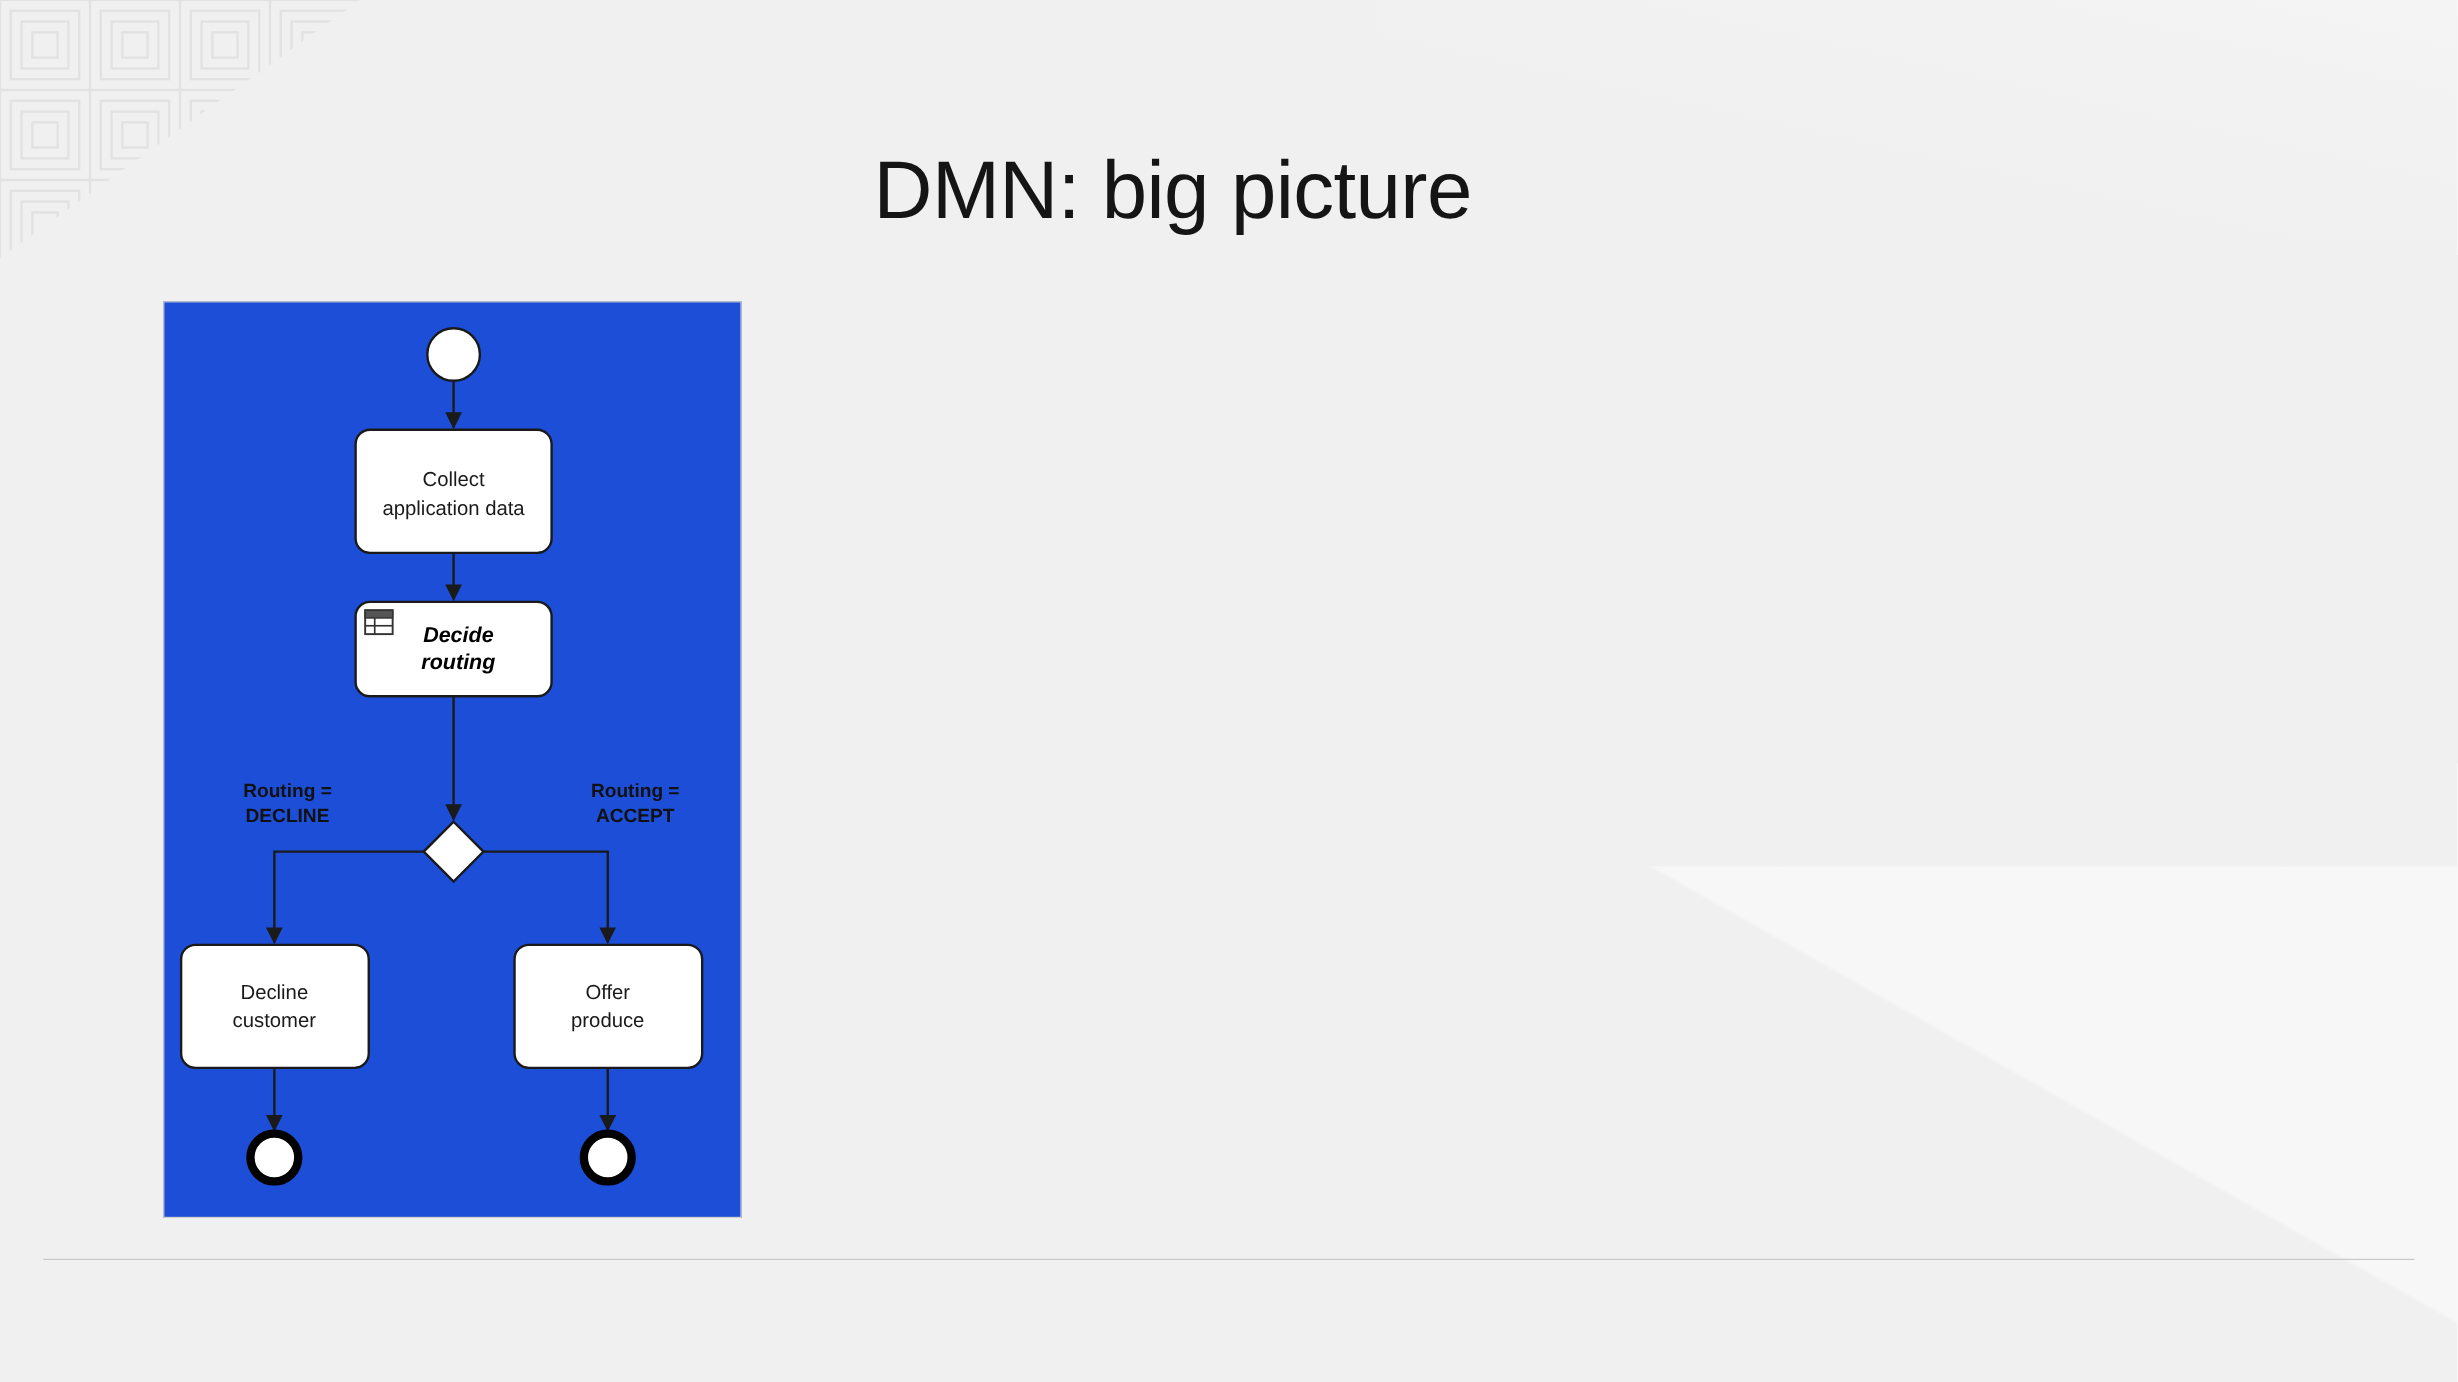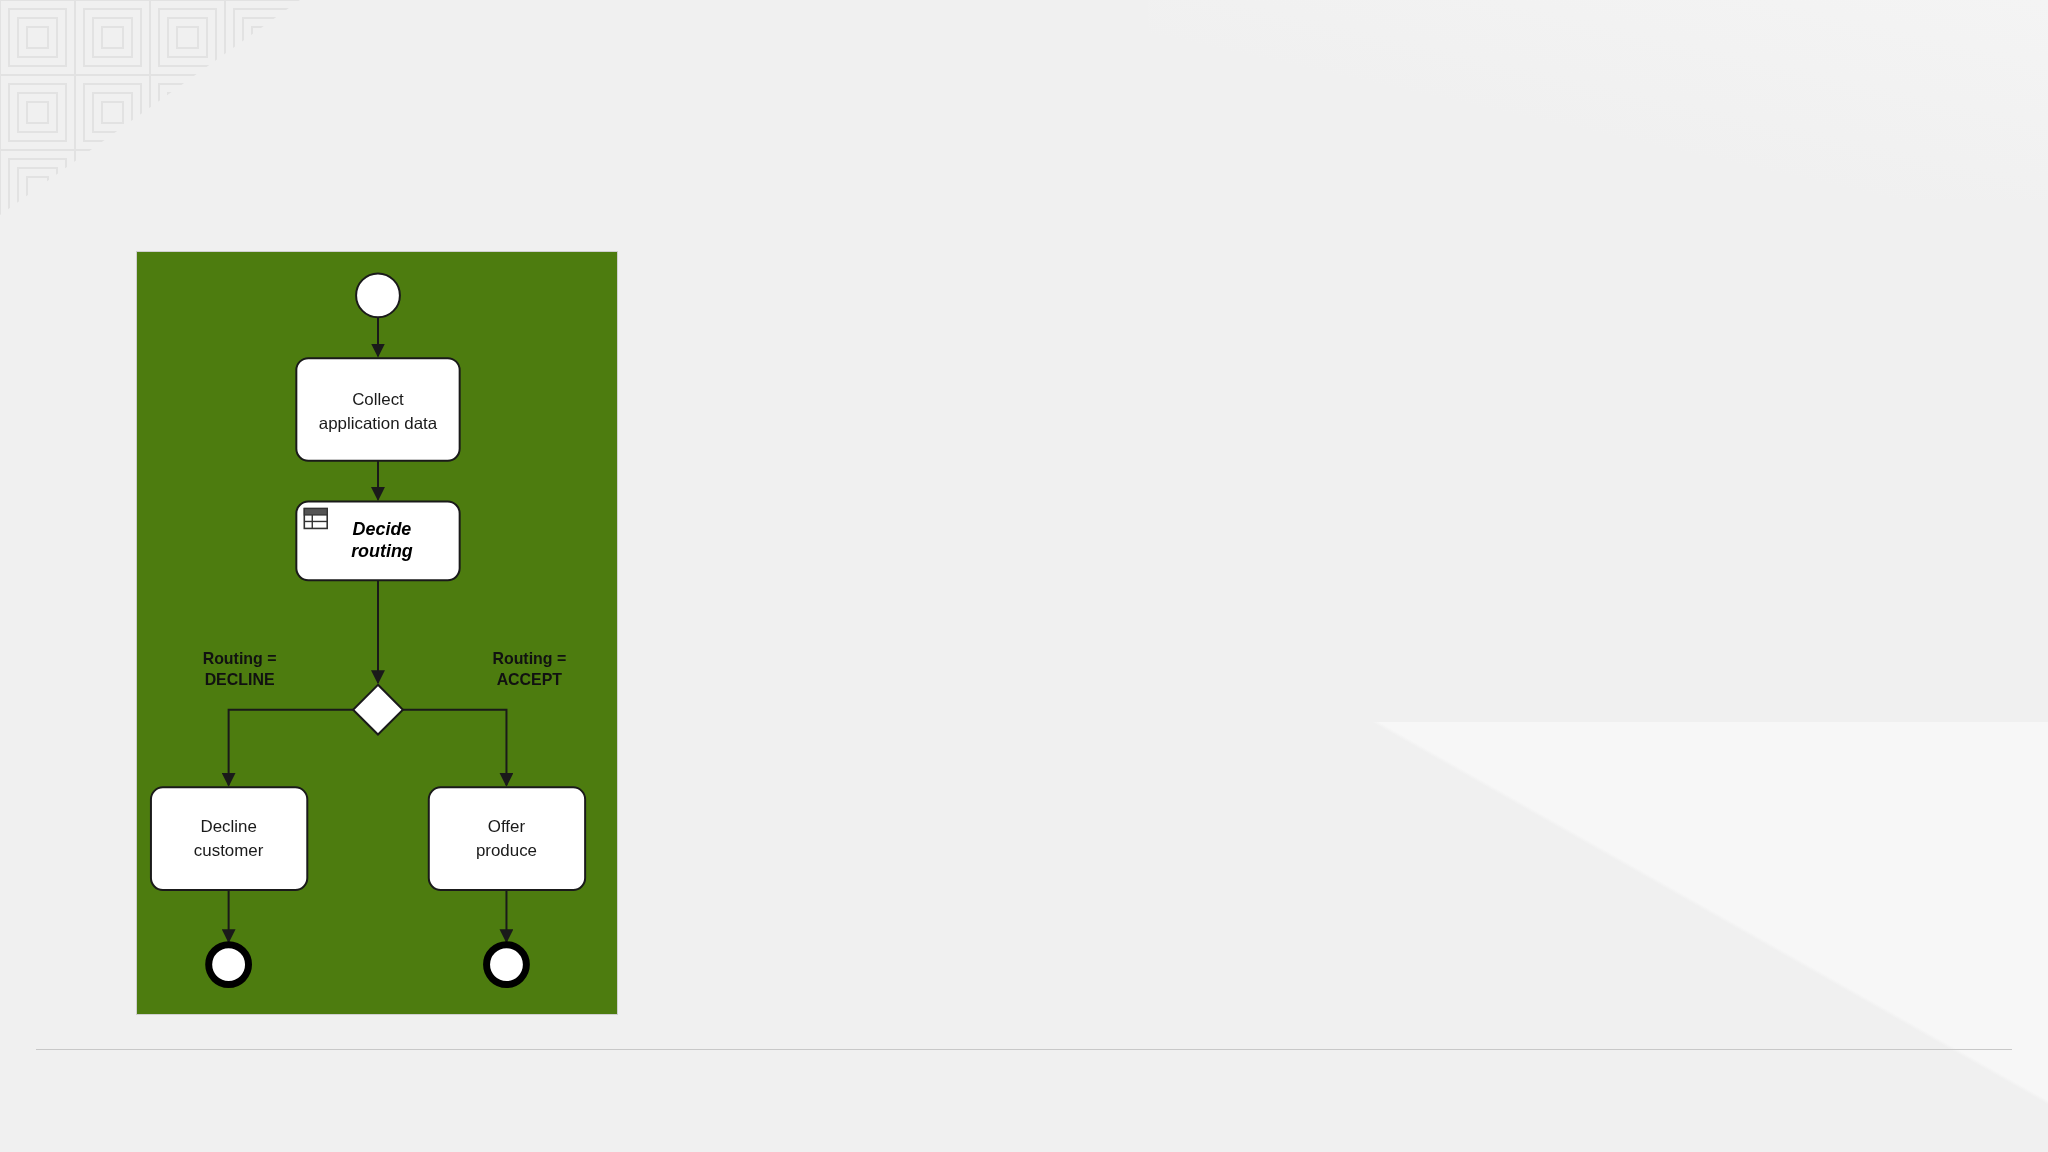--- a/index.html
+++ b/index.html
@@ -65,21 +65,21 @@
     white-space: nowrap;
   }
 
   
   #diagram-panel {
     position: absolute;
     left: 136px;
     top: 251px;
     width: 482px;
     height: 764px;
-    background: #4d7c0f;
+    background: #1d4ed8;
     border: 1px solid #cfcfcf;
     box-sizing: border-box;
   }
   #diagram-panel svg {
     display: block;
     width: 100%;
     height: 100%;
   }
   .bpmn-label {
     font-family: "Liberation Sans", sans-serif;
@@ -146,20 +146,21 @@
           <rect x="27" y="27" width="21" height="21" fill="none" stroke="#e2e2e2" stroke-width="2"></rect>
         </pattern>
       </defs>
       <rect x="-40" y="-40" width="380" height="300" fill="url(#sq)"></rect>
     </svg>
   </div>
 
   <div id="top-sheen"></div>
   <div id="corner-sheen"></div>
 
+  <div id="page-title">DMN: big picture</div>
 
   <div id="diagram-panel">
     <svg viewBox="0 0 482 764" xmlns="http://www.w3.org/2000/svg">
 
       <defs>
         <marker id="arrow" viewBox="0 0 10 10" refX="9" refY="5" markerWidth="7" markerHeight="7" orient="auto-start-reverse">
           <path d="M 0 0 L 10 5 L 0 10 z" fill="#1a1a1a"></path>
         </marker>
       </defs>
 

